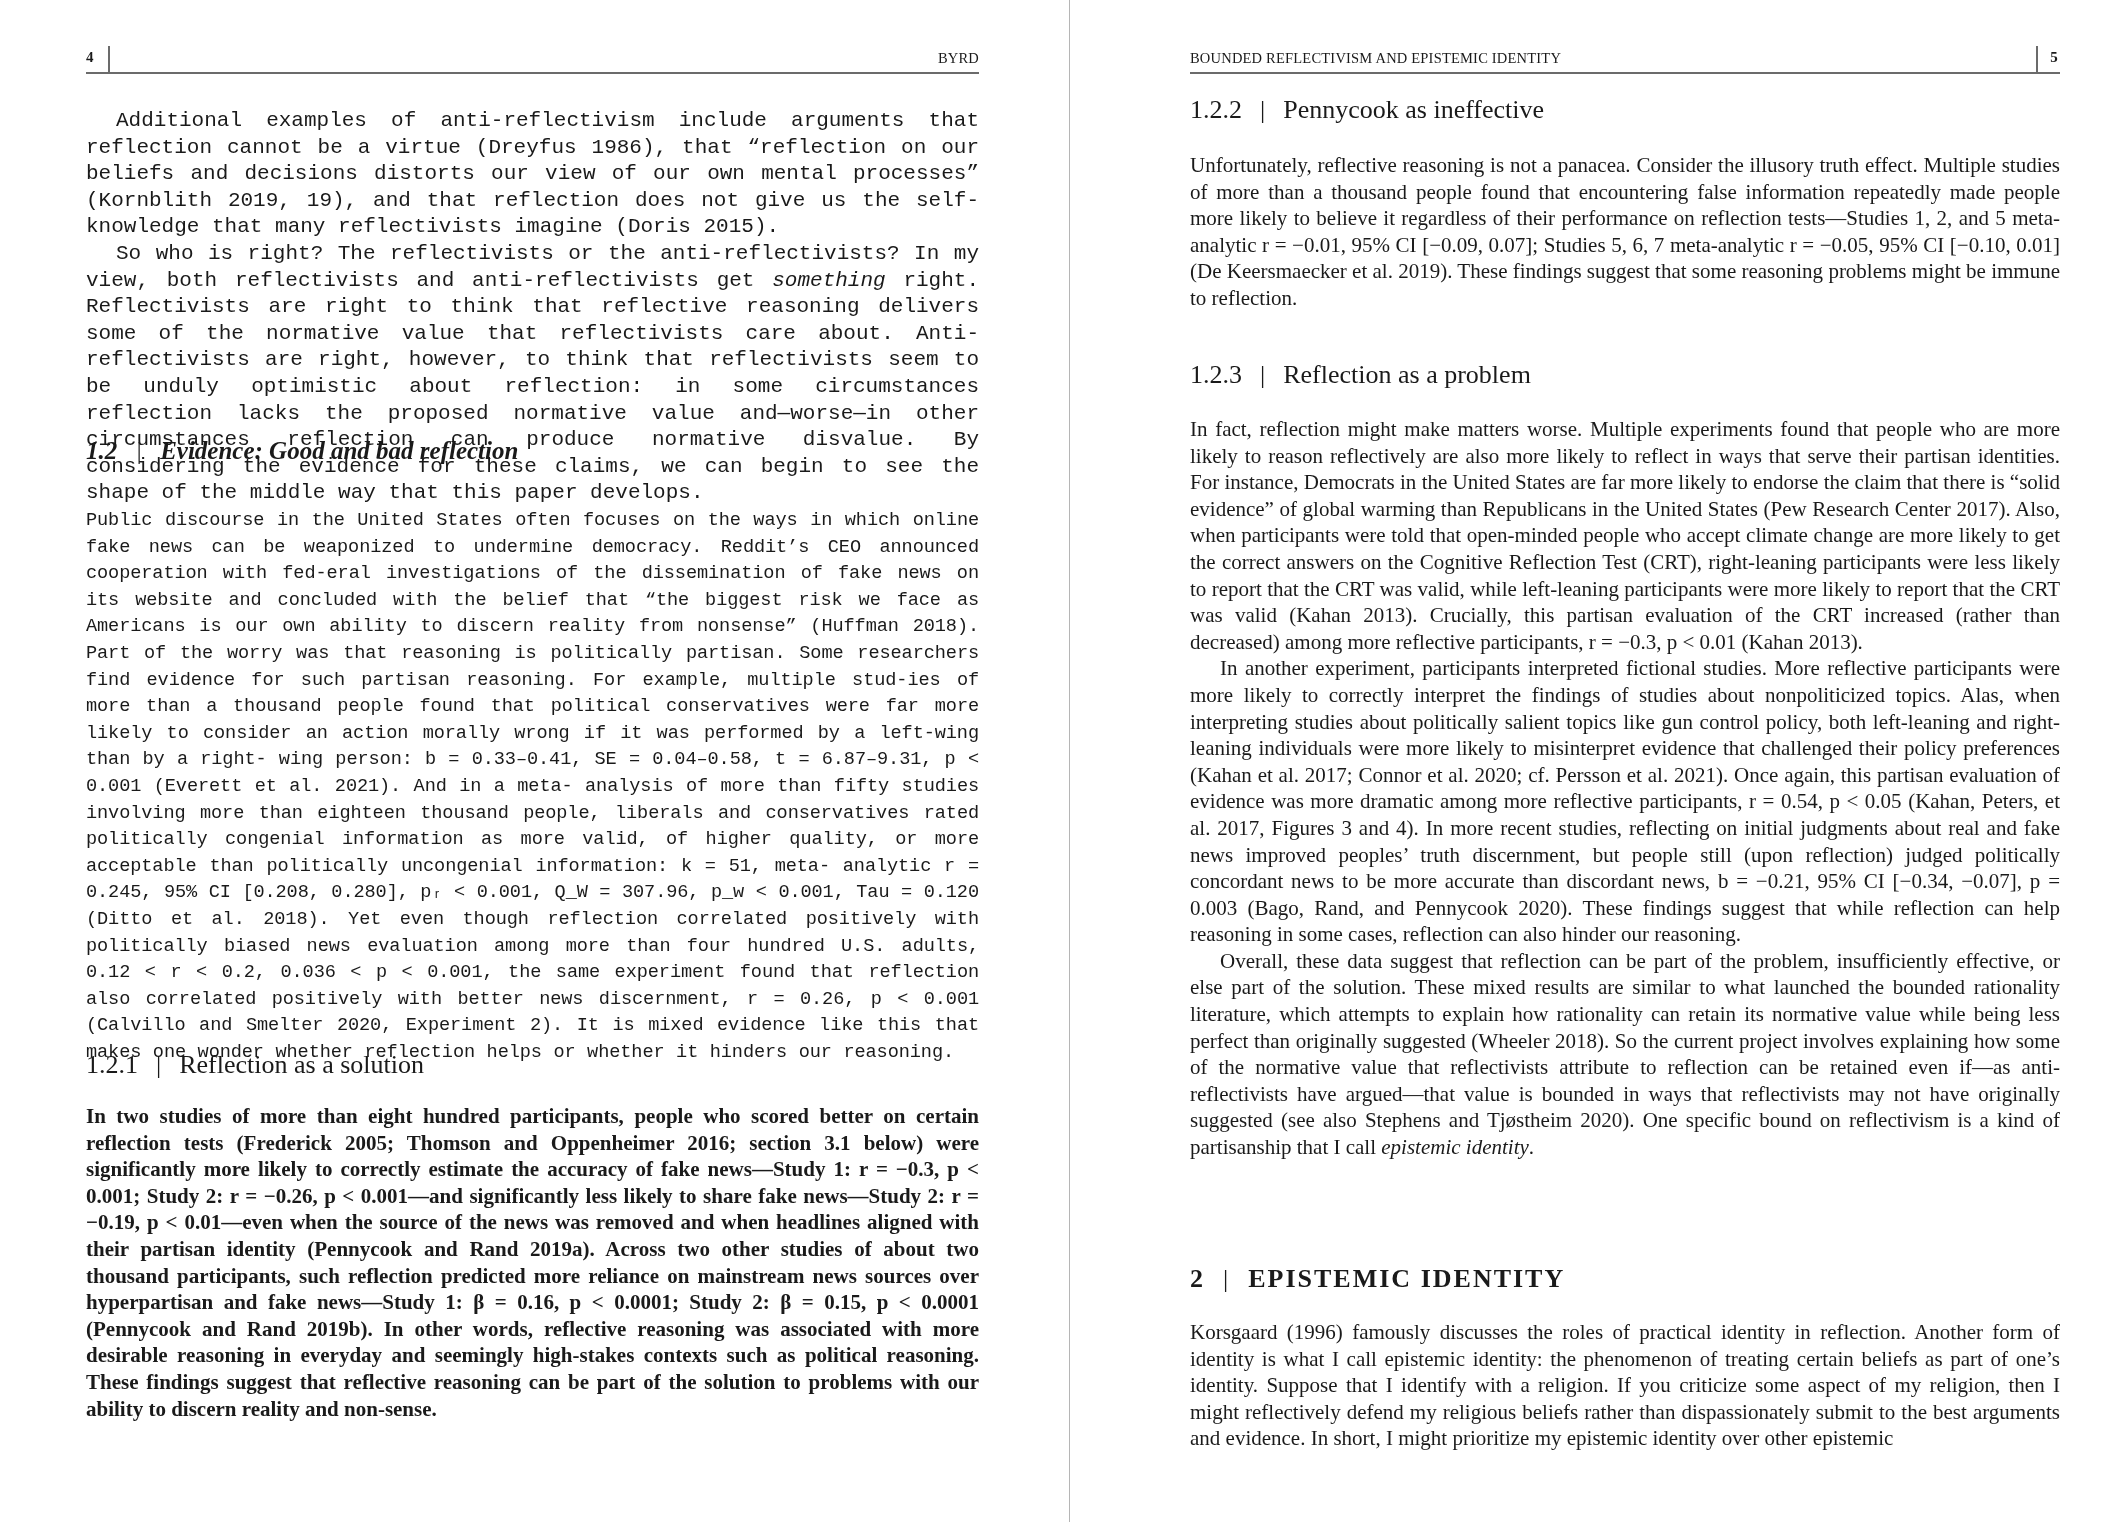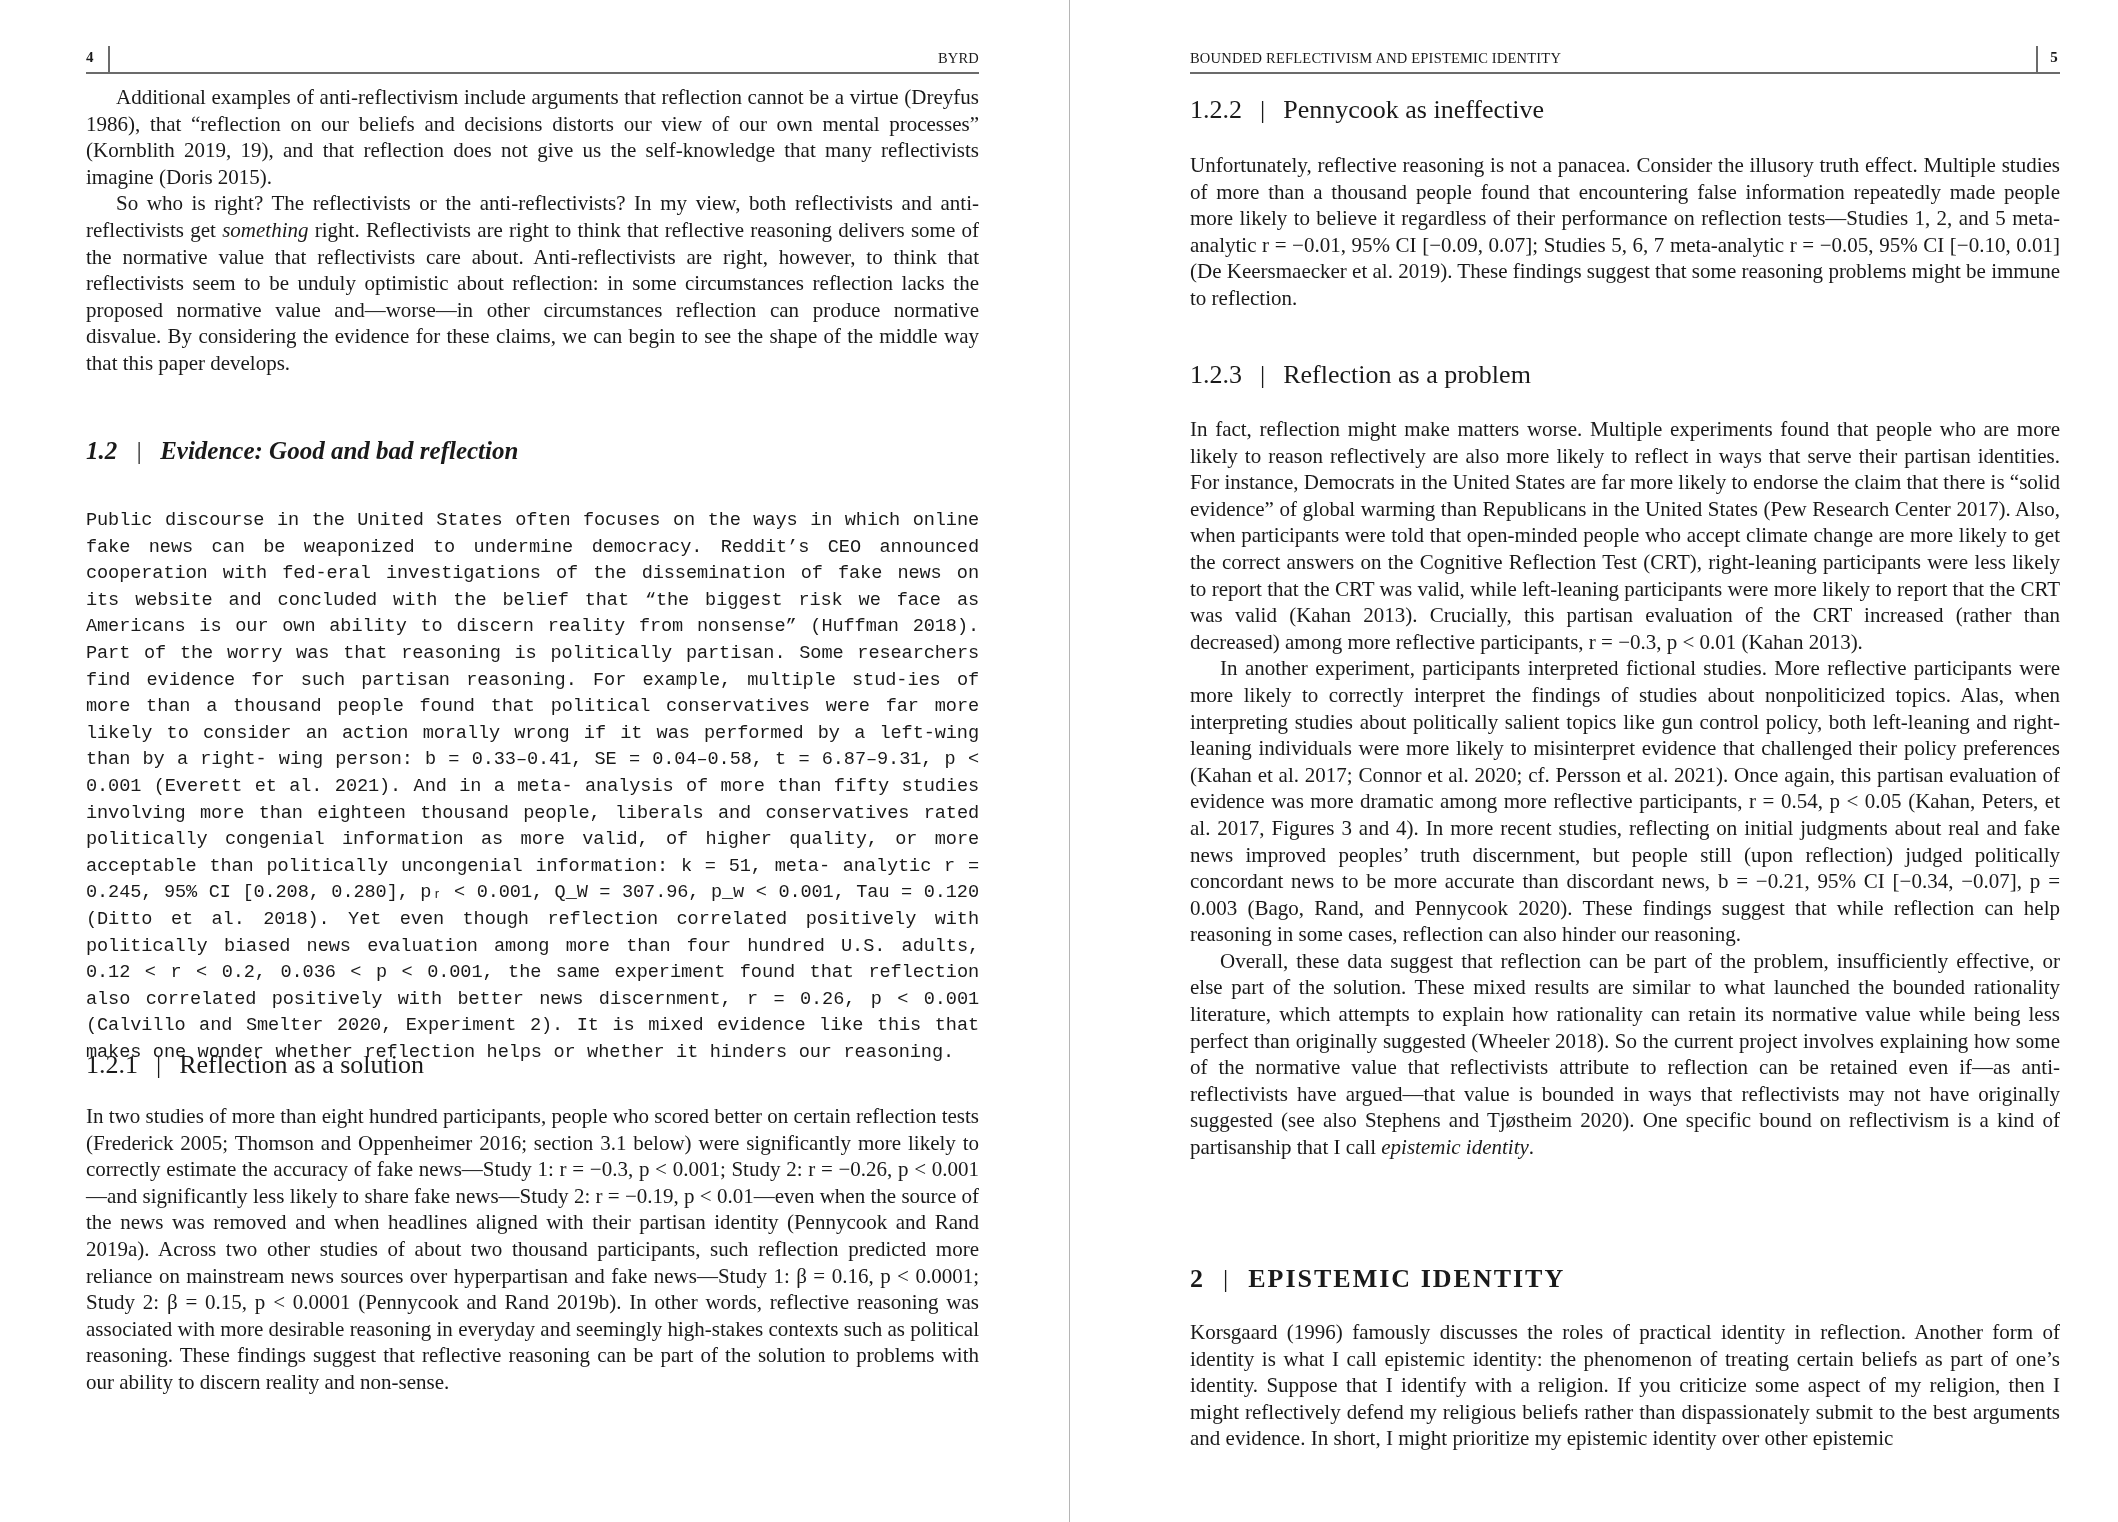--- a/index.html
+++ b/index.html
@@ -39,38 +39,38 @@
 
 <div class="divider"></div>
 
 <div class="page left">
   <div class="runhead">
     <span class="pnum">4</span>
     <span class="pbar"></span>
     <span class="rh-text">BYRD</span>
   </div>
 
-  <div class="block" style="top:84px;">
+  <div class="block" style="top:108px;font-family:Liberation Mono, monospace;">
     <p class="ind">Additional examples of anti-reflectivism include arguments that reflection cannot be a virtue (Dreyfus 1986), that “reflection on our beliefs and decisions distorts our view of our own mental processes” (Kornblith 2019, 19), and that reflection does not give us the self-knowledge that many reflectivists imagine (Doris 2015).</p>
     <p class="ind"><span>So who is right? The reflectivists or the anti-reflectivists? In my view, both reflectivists and anti-reflectivists get </span><i>something</i><span> right. Reflectivists are right to think that reflective reasoning delivers some of the normative value that reflectivists care about. Anti-reflectivists are right, however, to think that reflectivists seem to be unduly optimistic about reflection: in some circumstances reflection lacks the proposed normative value and—worse—in other circumstances reflection can produce normative disvalue. By considering the evidence for these claims, we can begin to see the shape of the middle way that this paper develops.</span></p>
   </div>
 
   <div class="h2" style="left:86px; top:437px;font-style:italic;">
     <span class="num">1.2</span><span class="sep">|</span><span>Evidence: Good and bad reflection</span>
   </div>
 
   <div class="block century" style="top:492px;">
     <p>Public discourse in the United States often focuses on the ways in which online fake news can be weaponized to undermine democracy. Reddit’s CEO announced cooperation with fed-eral investigations of the dissemination of fake news on its website and concluded with the belief that “the biggest risk we face as Americans is our own ability to discern reality from nonsense” (Huffman 2018). Part of the worry was that reasoning is politically partisan. Some researchers find evidence for such partisan reasoning. For example, multiple stud-ies of more than a thousand people found that political conservatives were far more likely to consider an action morally wrong if it was performed by a left-wing than by a right- wing person: b = 0.33–0.41, SE = 0.04–0.58, t = 6.87–9.31, p &lt; 0.001 (Everett et al. 2021). And in a meta- analysis of more than fifty studies involving more than eighteen thousand people, liberals and conservatives rated politically congenial information as more valid, of higher quality, or more acceptable than politically uncongenial information: k = 51, meta- analytic r = 0.245, 95% CI [0.208, 0.280], pᵣ &lt; 0.001, Q_W = 307.96, p_w &lt; 0.001, Tau = 0.120 (Ditto et al. 2018). Yet even though reflection correlated positively with politically biased news evaluation among more than four hundred U.S. adults, 0.12 &lt; r &lt; 0.2, 0.036 &lt; p &lt; 0.001, the same experiment found that reflection also correlated positively with better news discernment, r = 0.26, p &lt; 0.001 (Calvillo and Smelter 2020, Experiment 2). It is mixed evidence like this that makes one wonder whether reflection helps or whether it hinders our reasoning.</p>
   </div>
 
   <div class="h3" style="left:86px; top:1050px;">
     <span class="num">1.2.1</span><span class="sep">|</span><span>Reflection as a solution</span>
   </div>
 
-  <div class="block" style="top:1103px;">
+  <div class="block" style="top:1103px;font-weight:bold;">
     <p>In two studies of more than eight hundred participants, people who scored better on certain reflection tests (Frederick 2005; Thomson and Oppenheimer 2016; section 3.1 below) were significantly more likely to correctly estimate the accuracy of fake news—Study 1: r = −0.3, p &lt; 0.001; Study 2: r = −0.26, p &lt; 0.001—and significantly less likely to share fake news—Study 2: r = −0.19, p &lt; 0.01—even when the source of the news was removed and when headlines aligned with their partisan identity (Pennycook and Rand 2019a). Across two other studies of about two thousand participants, such reflection predicted more reliance on mainstream news sources over hyperpartisan and fake news—Study 1: β = 0.16, p &lt; 0.0001; Study 2: β = 0.15, p &lt; 0.0001 (Pennycook and Rand 2019b). In other words, reflective reasoning was associated with more desirable reasoning in everyday and seemingly high-stakes contexts such as political reasoning. These findings suggest that reflective reasoning can be part of the solution to problems with our ability to discern reality and non-sense.</p>
   </div>
 </div>
 
 <div class="page right">
   <div class="runhead">
     <span class="rh-text">BOUNDED REFLECTIVISM AND EPISTEMIC IDENTITY</span>
     <span class="pbar"></span>
     <span class="pnum">5</span>
   </div>

